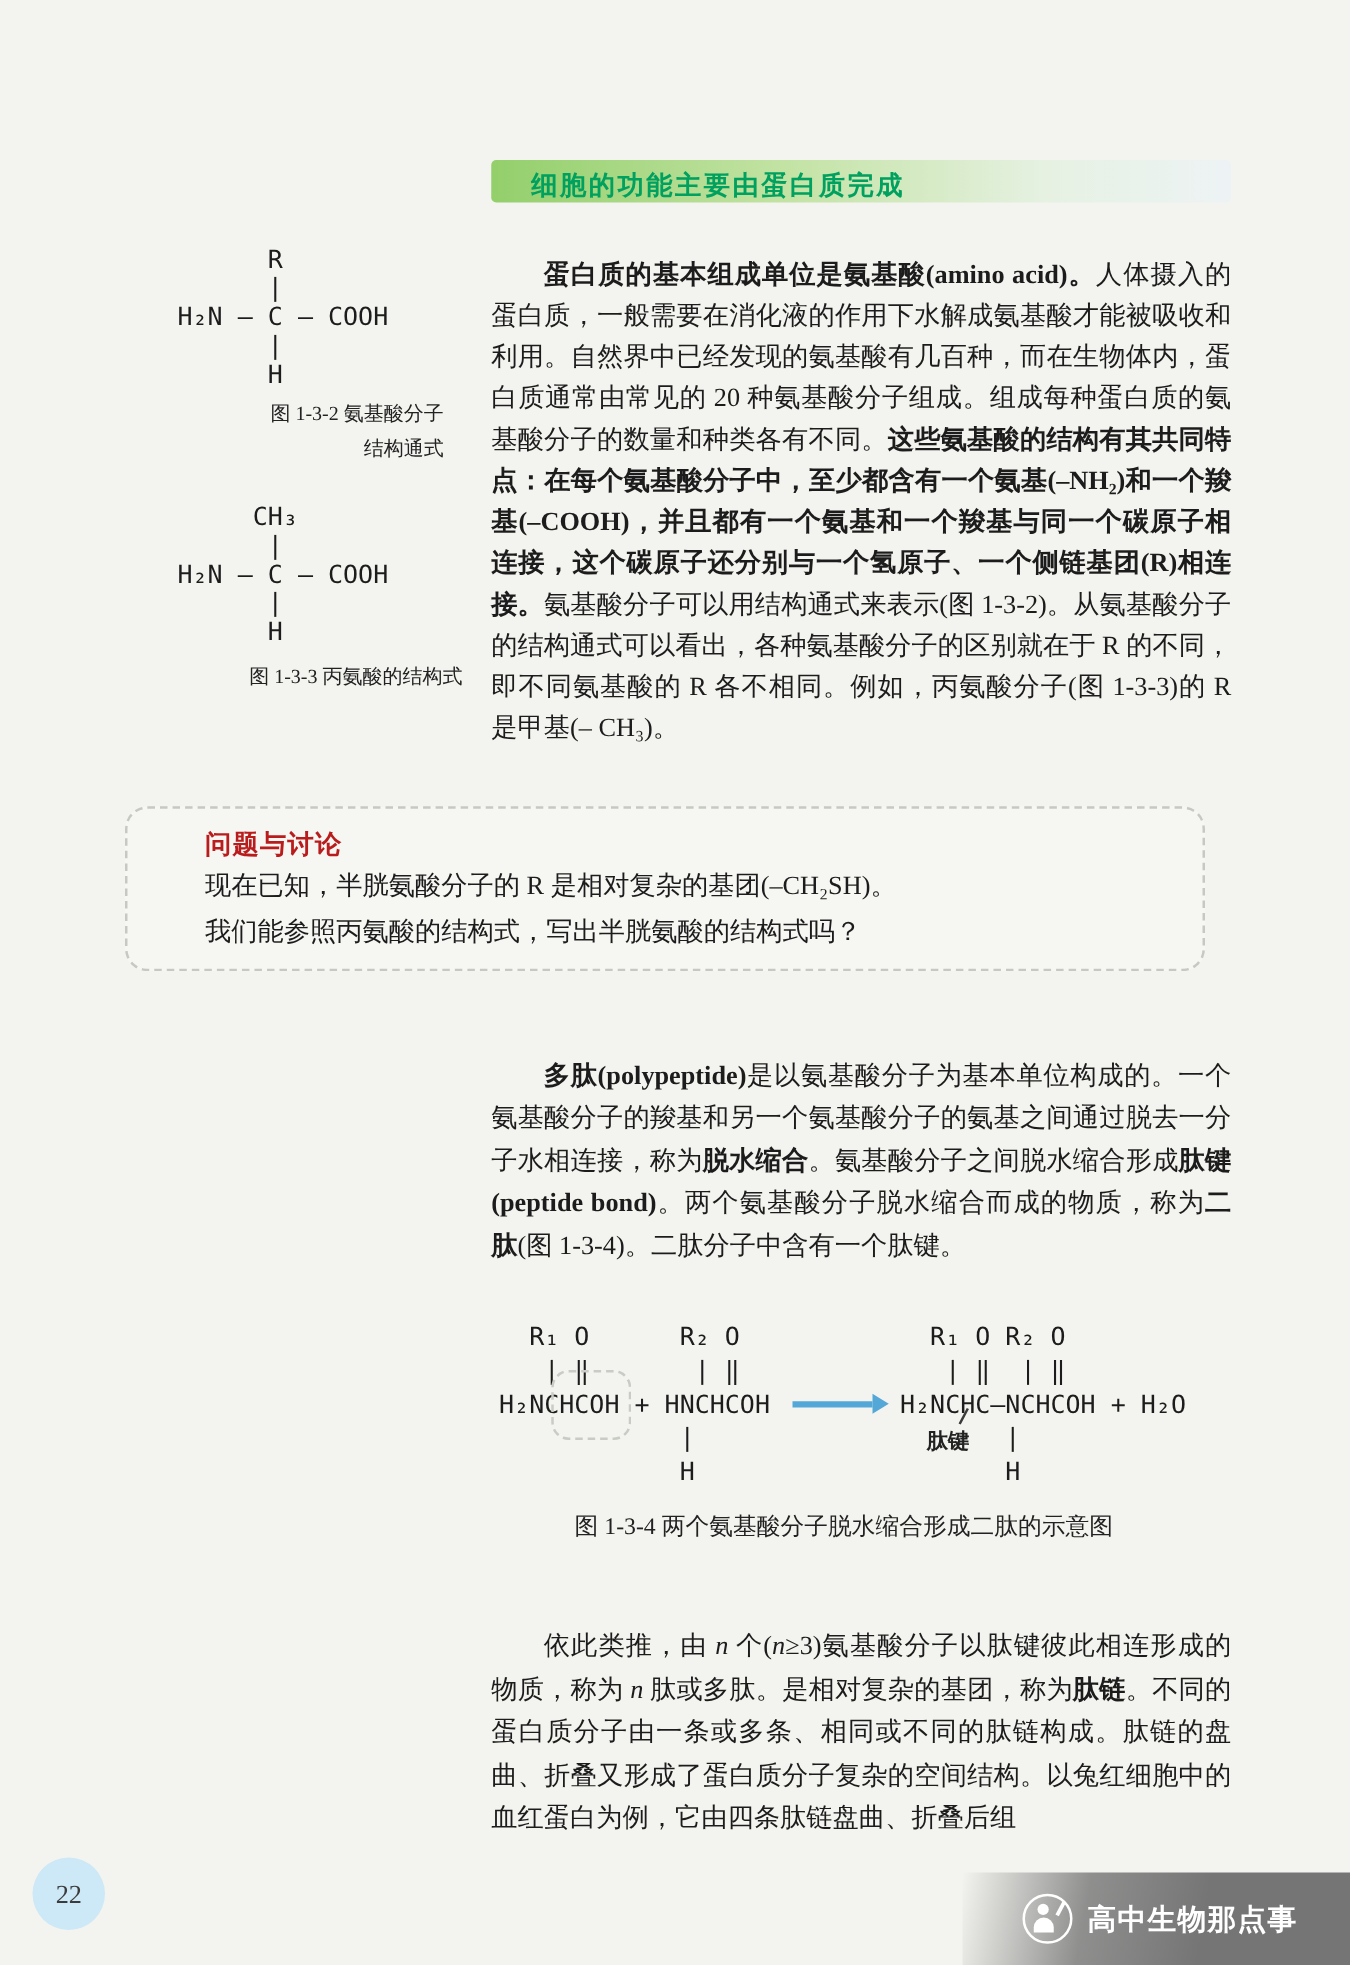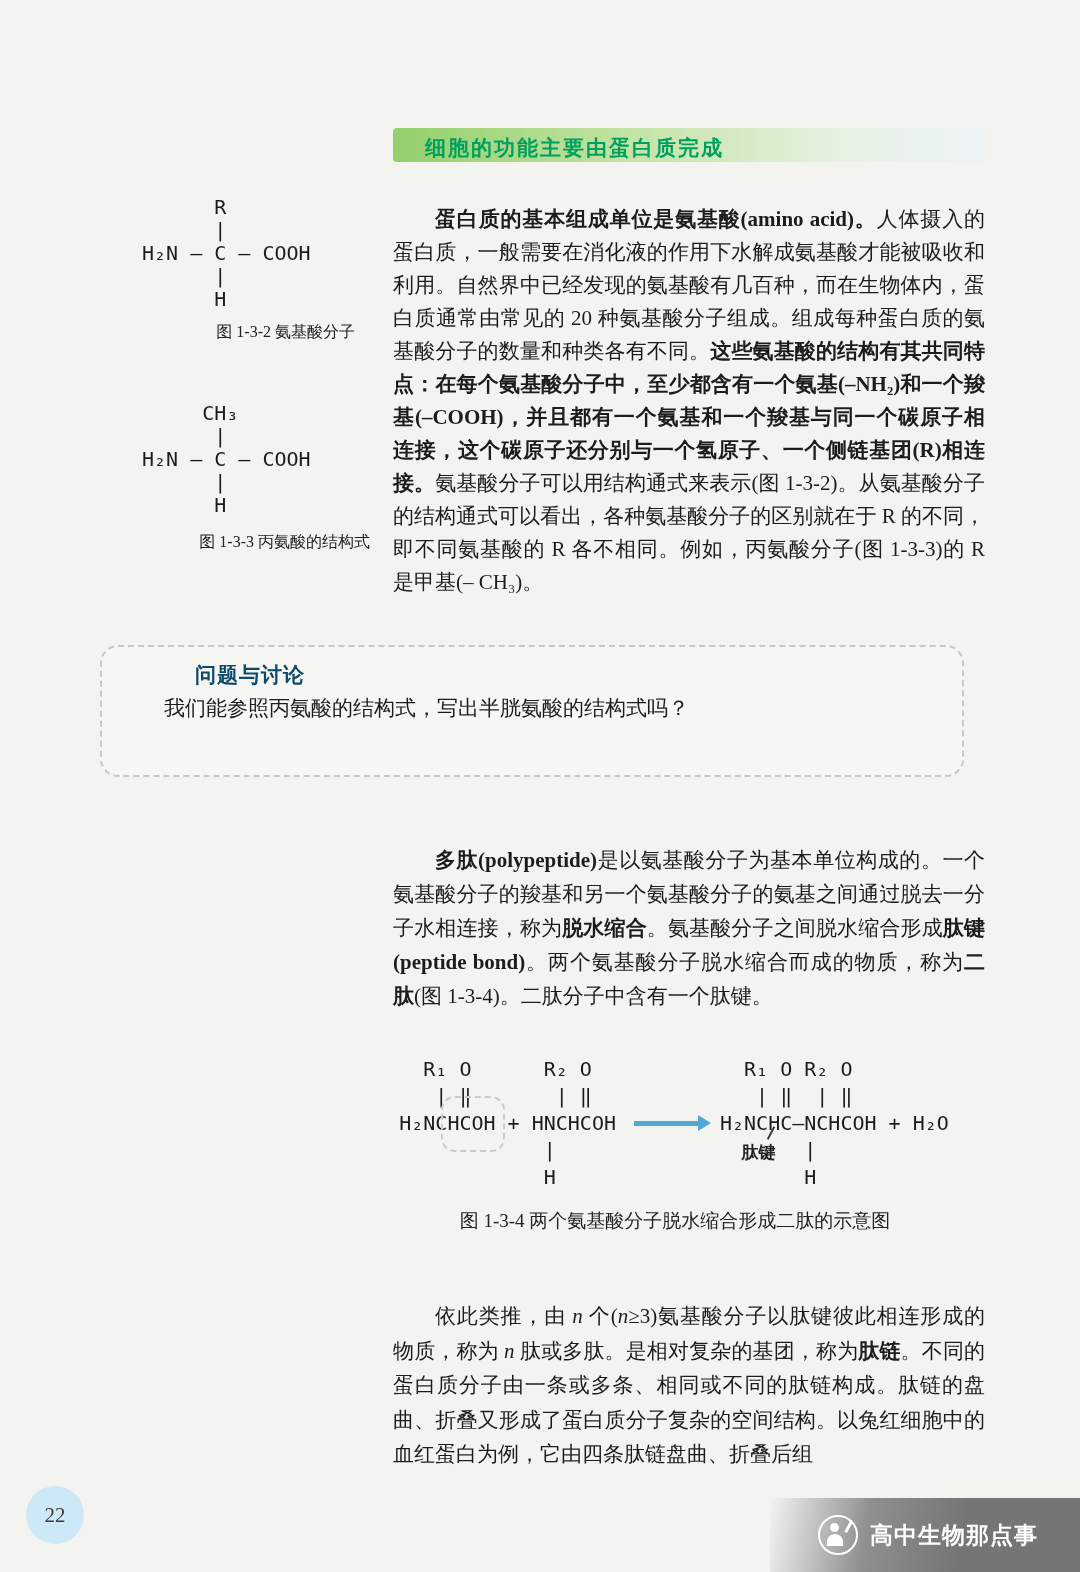--- a/index.html
+++ b/index.html
@@ -44,21 +44,21 @@
   .pos-cap133 { left:80px; top:528px; width:290px; }
 
   
   .discussion {
     position:absolute; left:100px; top:645px; width:864px; height:132px;
     border:2px dashed #c6c8c2; border-radius:18px; box-sizing:border-box;
     padding:14px 30px 0 62px; background:rgba(255,255,255,0.25);
   }
   .disc-title {
     font-family:"Liberation Sans","DejaVu Sans",sans-serif; font-weight:bold;
-    font-size:21px; color:#0c4a6e; letter-spacing:1px;margin-left:31px;
+    font-size:21px; color:#b91c1c; letter-spacing:1px;
   }
   .disc-line { font-size:21px; line-height:35px; margin-top:2px; }
   .disc-line:first-of-type { margin-top:8px; }
 
   
   .equation {
     position:absolute; left:358px; top:1032px; width:632px;
     display:flex; align-items:center; justify-content:center;margin-top:24px;
   }
   .eq-block { position:relative; flex:none; }
@@ -115,39 +115,41 @@
 
   <div class="chem-block pos-fig132">
     <div class="chem-line">      R</div>
     <div class="chem-line">      |</div>
     <div class="chem-line">H₂N — C — COOH</div>
     <div class="chem-line">      |</div>
     <div class="chem-line">      H</div>
   </div>
   <div class="chem-caption pos-cap132">
     <div>图 1-3-2  氨基酸分子</div>
+    <div>结构通式</div>
   </div>
 
   <div class="chem-block pos-fig133">
     <div class="chem-line">     CH₃</div>
     <div class="chem-line">      |</div>
     <div class="chem-line">H₂N — C — COOH</div>
     <div class="chem-line">      |</div>
     <div class="chem-line">      H</div>
   </div>
   <div class="chem-caption pos-cap133">
     <div>图 1-3-3  丙氨酸的结构式</div>
   </div>
 
   <div class="body-text indent pos-intro">
     <span class="bold">蛋白质的基本组成单位是氨基酸(amino acid)。</span><span>人体摄入的蛋白质，一般需要在消化液的作用下水解成氨基酸才能被吸收和利用。自然界中已经发现的氨基酸有几百种，而在生物体内，蛋白质通常由常见的 20 种氨基酸分子组成。组成每种蛋白质的氨基酸分子的数量和种类各有不同。</span><span class="bold">这些氨基酸的结构有其共同特点：在每个氨基酸分子中，至少都含有一个氨基(–NH₂)和一个羧基(–COOH)，并且都有一个氨基和一个羧基与同一个碳原子相连接，这个碳原子还分别与一个氢原子、一个侧链基团(R)相连接。</span><span>氨基酸分子可以用结构通式来表示(图 1-3-2)。从氨基酸分子的结构通式可以看出，各种氨基酸分子的区别就在于 R 的不同，即不同氨基酸的 R 各不相同。例如，丙氨酸分子(图 1-3-3)的 R 是甲基(– CH₃)。</span>
   </div>
 
   <div class="discussion">
     <div class="disc-title">问题与讨论</div>
+    <div class="disc-line">现在已知，半胱氨酸分子的 R 是相对复杂的基团(–CH₂SH)。</div>
     <div class="disc-line">我们能参照丙氨酸的结构式，写出半胱氨酸的结构式吗？</div>
   </div>
 
   <div class="body-text indent pos-poly">
     <span class="bold">多肽(polypeptide)</span><span>是以氨基酸分子为基本单位构成的。一个氨基酸分子的羧基和另一个氨基酸分子的氨基之间通过脱去一分子水相连接，称为</span><span class="bold">脱水缩合</span><span>。氨基酸分子之间脱水缩合形成</span><span class="bold">肽键(peptide bond)</span><span>。两个氨基酸分子脱水缩合而成的物质，称为</span><span class="bold">二肽</span><span>(图 1-3-4)。二肽分子中含有一个肽键。</span>
   </div>
 
   <div class="equation">
     <div class="eq-block">
       <div class="eq-line">  R₁ O      R₂ O</div>

